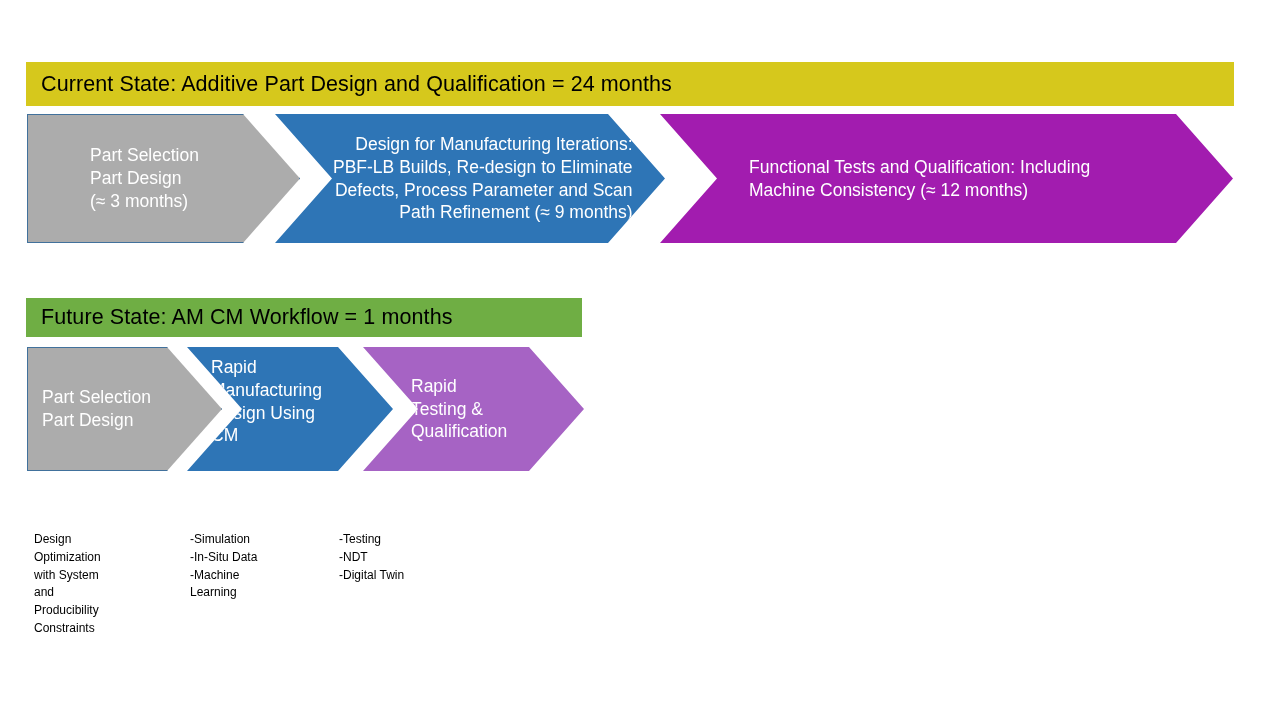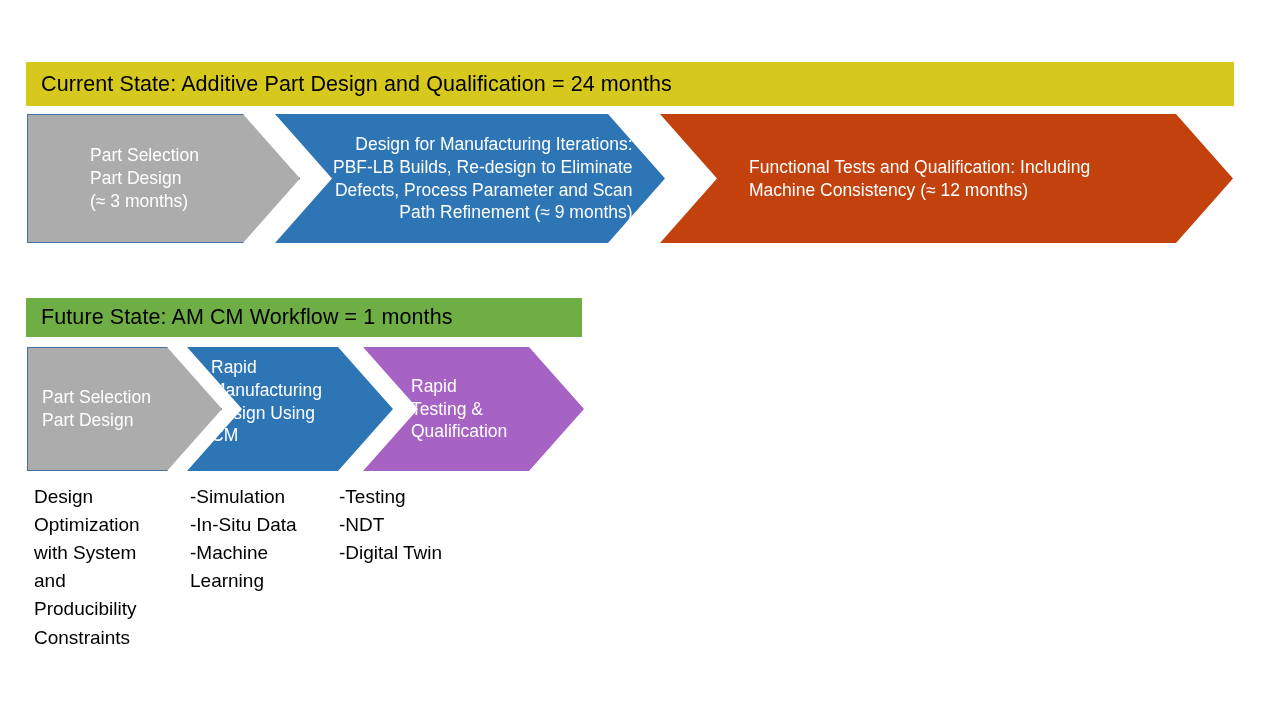--- a/index.html
+++ b/index.html
@@ -87,21 +87,21 @@
     width: 390px; height: 129px;
     background: #2E75B6;
     clip-path: polygon(0 0, 333px 0, 390px 50%, 333px 100%, 0 100%, 57px 50%);
     padding-left: 58px;
     font-size: 17.5px;
     text-align: right;
   }
   .r1-purple {
     left: 660px; top: 114px;
     width: 573px; height: 129px;
-    background: #c2410c;
+    background: #a21caf;
     border: 0;
     clip-path: polygon(0 0, 516px 0, 573px 50%, 516px 100%, 0 100%, 57px 50%);
     padding-left: 89px;
     font-size: 17.5px;
   }
   .r1-purple::after {
     content: "";
     position: absolute;
     inset: 0;
     clip-path: polygon(0 0, 516px 0, 573px 50%, 516px 100%, 0 100%, 57px 50%);
@@ -137,23 +137,24 @@
     background: #A663C4;
     clip-path: polygon(0 0, 166px 0, 221px 50%, 166px 100%, 0 100%, 55px 50%);
     padding-left: 48px;
     font-size: 17.5px;
   }
 
   
   .note {
     position: absolute;
     color: #000000;
-    font-size: 19px;
+    font-size: 12px;
     line-height: 1.48;
     white-space: pre-line;
+    margin-top: 48px;
   }
   .note-design   { left: 34px;  top: 483px; width: 150px; }
   .note-sim      { left: 190px; top: 483px; width: 145px; }
   .note-test     { left: 339px; top: 483px; width: 160px; }
 </style>
 </head>
 <body>
 
 <div class="stage">
 

